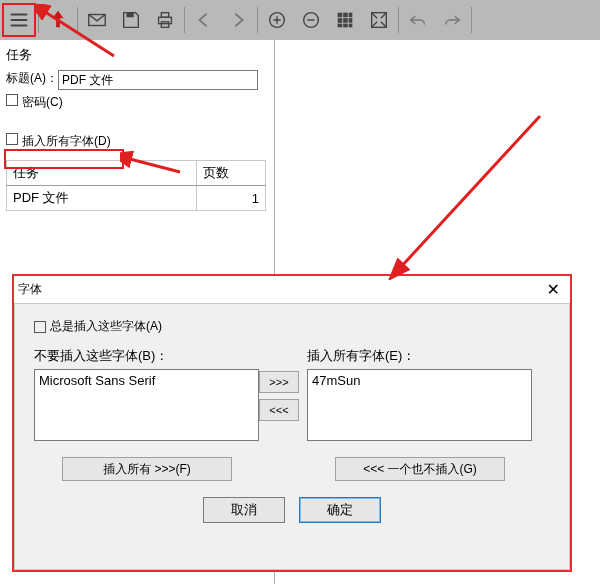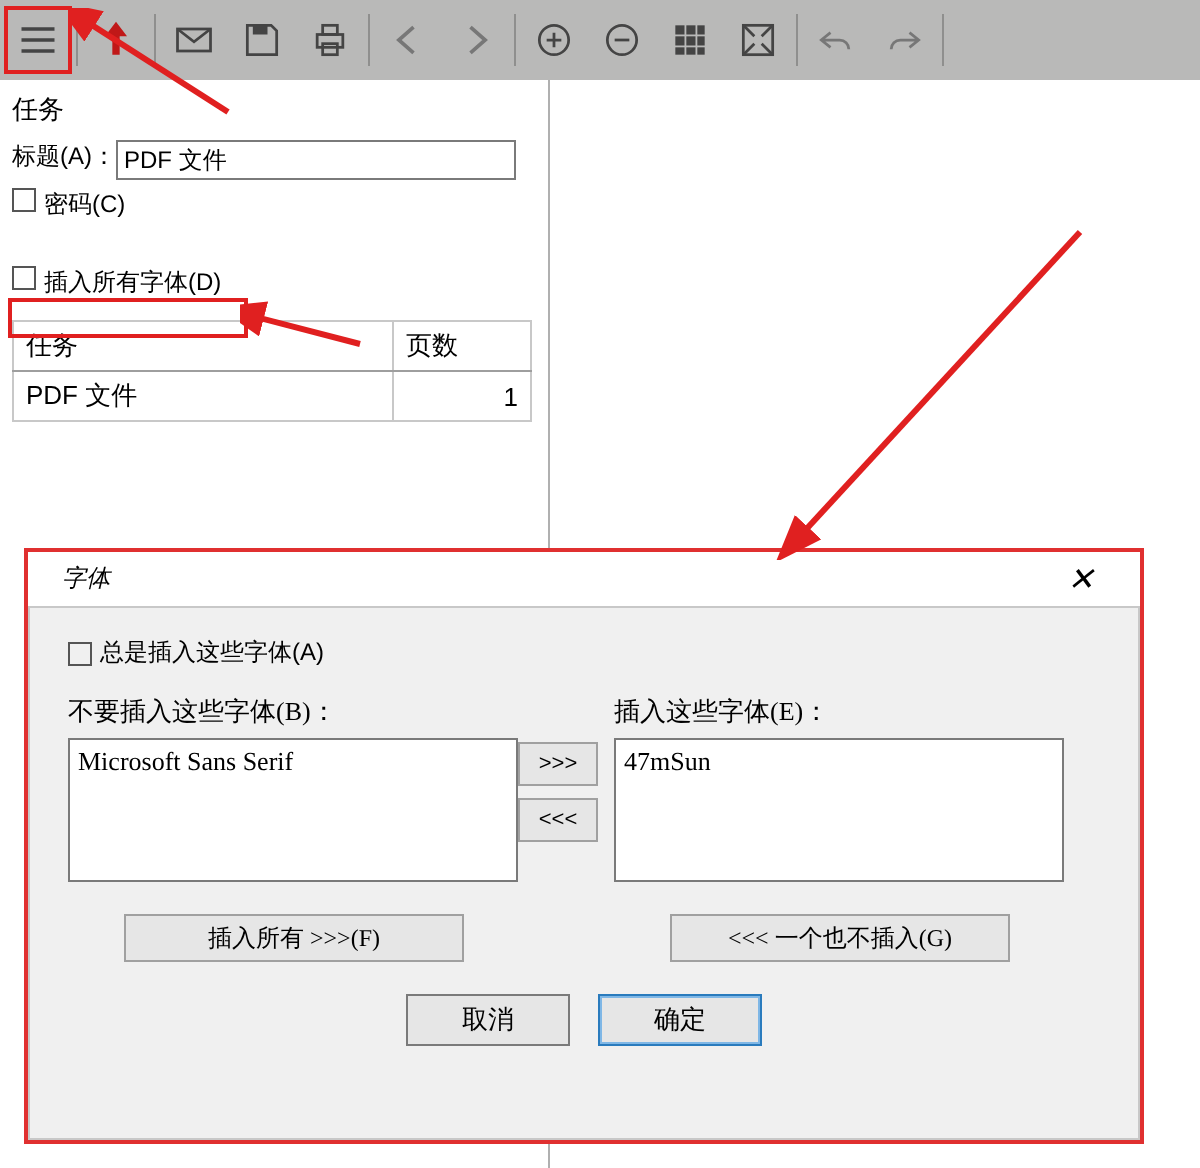--- a/index.html
+++ b/index.html
@@ -93,30 +93,29 @@
     height: 298px;
     background: #f0f0f0;
     border: 2px solid #e03030;
     box-shadow: 0 0 0 1px #c8c8c8 inset;
   }
   .titlebar {
     height: 28px;
     display: flex;
     align-items: center;
     justify-content: space-between;
-    padding: 0 17px;
+    padding: 0 4px;
     border-bottom: 1px solid #c8c8c8;
     background: #fff;
-    font-style: italic;
   }
   .close-x { font-size: 16px; cursor: pointer; padding: 0 6px; }
   .dlg-body { padding: 14px 20px; }
   .always-row { display: flex; align-items: center; margin-bottom: 12px; }
   .cols { display: flex; gap: 8px; align-items: flex-start; }
-  .col { width: 217px; font-family: Liberation Serif, serif; }
+  .col { width: 217px; }
   .col-label { margin-bottom: 4px; font-size: 13px; }
   .listbox {
     width: 225px; height: 72px;
     border: 1px solid #7a7a7a;
     background: #fff;
     padding: 3px 4px;
     font-size: 13px;
     overflow: hidden;
   }
   .midbtns { display: flex; flex-direction: column; gap: 6px; margin-top: 24px; }
@@ -295,21 +294,21 @@
         <div class="listbox">
           <div>Microsoft Sans Serif</div>
         </div>
         <div class="widebtn" style="margin-left:28px;">插入所有 &gt;&gt;&gt;(F)</div>
       </div>
       <div class="midbtns">
         <div class="smallbtn">&gt;&gt;&gt;</div>
         <div class="smallbtn">&lt;&lt;&lt;</div>
       </div>
       <div class="col">
-        <div class="col-label">插入这些字体(E)：</div>
+        <div class="col-label">插入所有字体(E)：</div>
         <div class="listbox">
           <div>47mSun</div>
         </div>
         <div class="widebtn" style="margin-left:28px;">&lt;&lt;&lt;  一个也不插入(G)</div>
       </div>
     </div>
     <div class="footer">
       <div class="btn">取消</div>
       <div class="btn primary">确定</div>
     </div>

